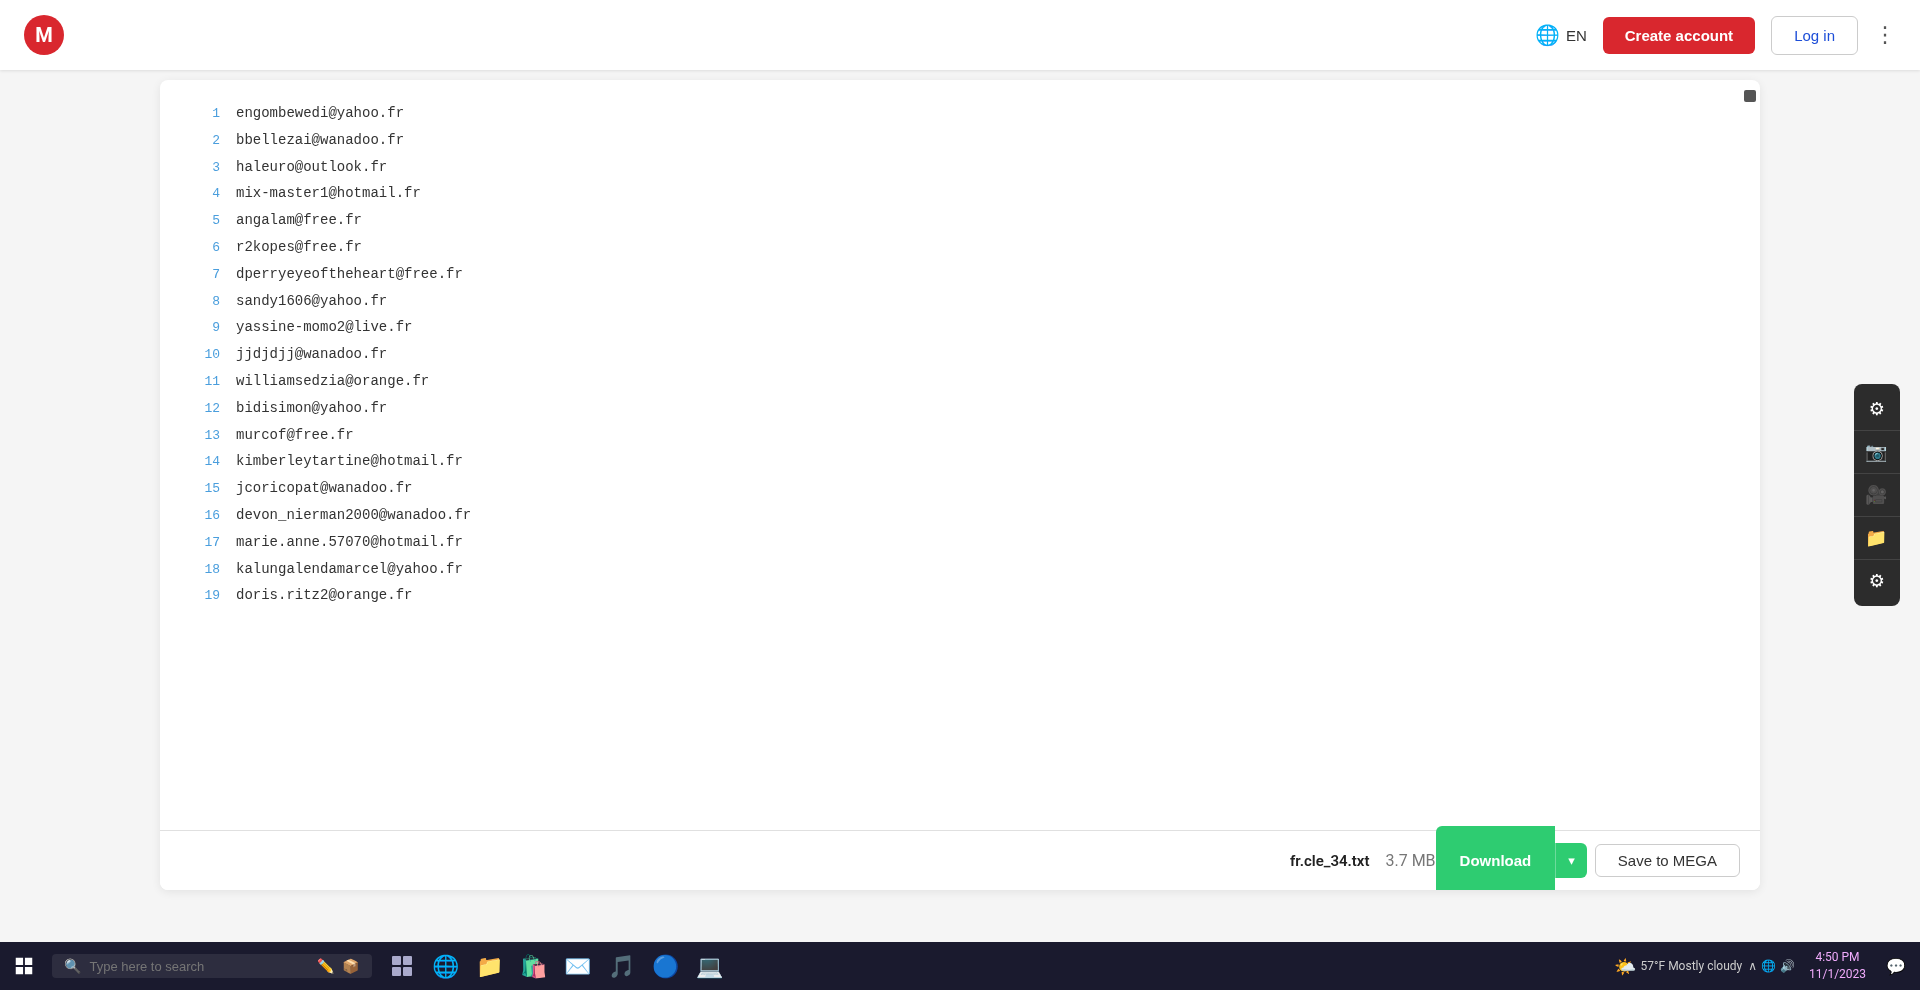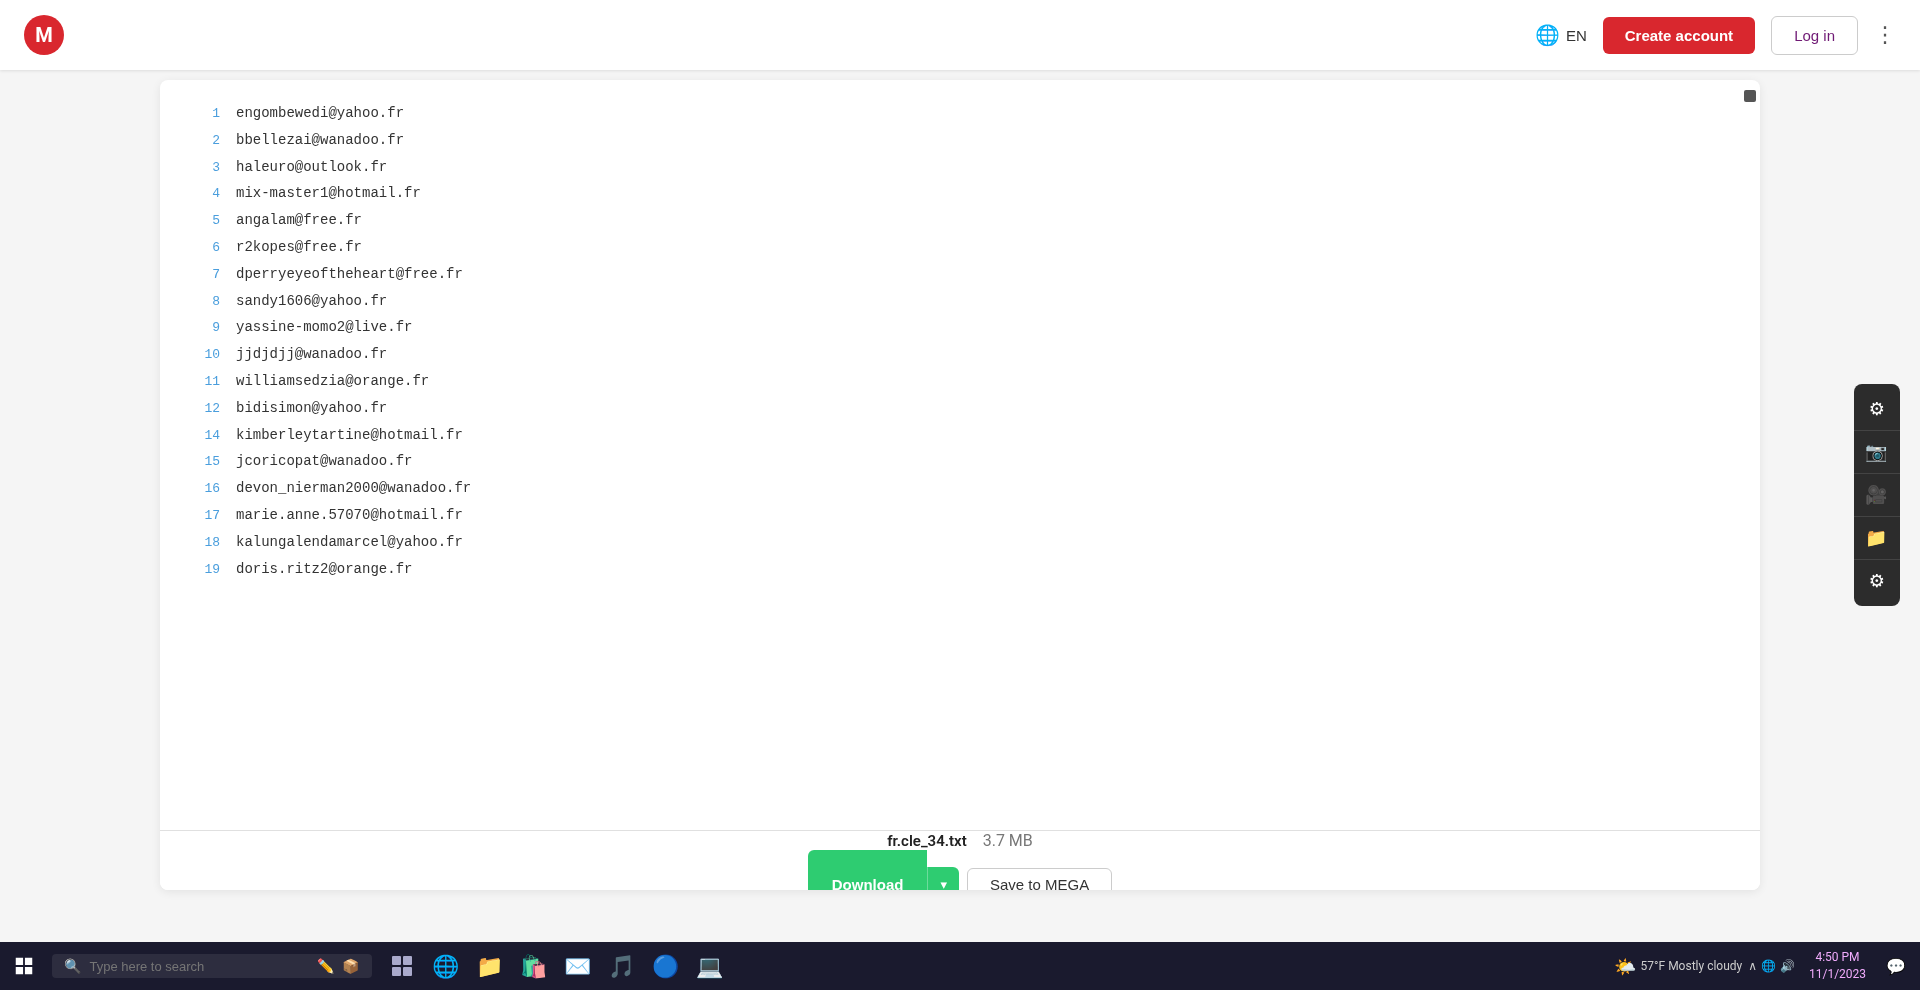--- a/index.html
+++ b/index.html
@@ -23,21 +23,21 @@
       display: flex; align-items: center; gap: 6px;
       background: none; border: none; cursor: pointer;
       font-size: 15px; color: #333;
     }
     .globe-icon { font-size: 20px; color: #555; }
     .create-account-btn {
       background: #d9272e; color: #fff; border: none; border-radius: 6px;
       padding: 10px 22px; font-size: 15px; font-weight: 600; cursor: pointer;
     }
     .login-btn {
-      background: #fff; color: #701a75; border: 1px solid #ccc; border-radius: 6px;
+      background: #fff; color: #1d4ed8; border: 1px solid #ccc; border-radius: 6px;
       padding: 10px 22px; font-size: 15px; font-weight: 500; cursor: pointer;
     }
     .more-btn {
       background: none; border: none; cursor: pointer; font-size: 22px; color: #555;
     }
 
     
     #main {
       position: absolute; top: 80px; left: 160px; right: 160px; bottom: 100px;
       background: #fff; border-radius: 8px; box-shadow: 0 2px 10px rgba(0,0,0,0.08);
@@ -69,23 +69,22 @@
 
     
     .scroll-indicator {
       position: absolute; top: 10px; right: 4px;
       width: 12px; height: 12px; background: #555; border-radius: 2px;
     }
 
     
     #bottom-bar {
       height: 60px; background: #fff; border-top: 1px solid #e0e0e0;
-      display: flex; align-items: center; justify-content: flex-start;
+      display: flex; align-items: center; justify-content: flex-end;
       padding: 0 20px;
-      flex-direction: column;
     }
     #file-info { display: flex; align-items: center; gap: 16px; }
     .file-name { font-size: 15px; font-weight: 600; color: #222; }
     .file-size { font-size: 16px; color: #777; }
     #action-buttons { display: flex; align-items: center; gap: 0; }
     .download-btn {
       background: #2ecc71; color: #fff; border: none;
       padding: 26px 24px; font-size: 15px; font-weight: 600;
       cursor: pointer; border-radius: 6px 0 0 6px;
     }
@@ -216,20 +215,24 @@
       <span class="line-number">10</span>
       <span class="line-content">jjdjdjj@wanadoo.fr</span>
     </div>
         <div class="code-line">
       <span class="line-number">11</span>
       <span class="line-content">williamsedzia@orange.fr</span>
     </div>
         <div class="code-line">
       <span class="line-number">12</span>
       <span class="line-content">bidisimon@yahoo.fr</span>
+    </div>
+        <div class="code-line">
+      <span class="line-number">13</span>
+      <span class="line-content">murcof@free.fr</span>
     </div>
         <div class="code-line">
       <span class="line-number">14</span>
       <span class="line-content">kimberleytartine@hotmail.fr</span>
     </div>
         <div class="code-line">
       <span class="line-number">15</span>
       <span class="line-content">jcoricopat@wanadoo.fr</span>
     </div>
         <div class="code-line">

